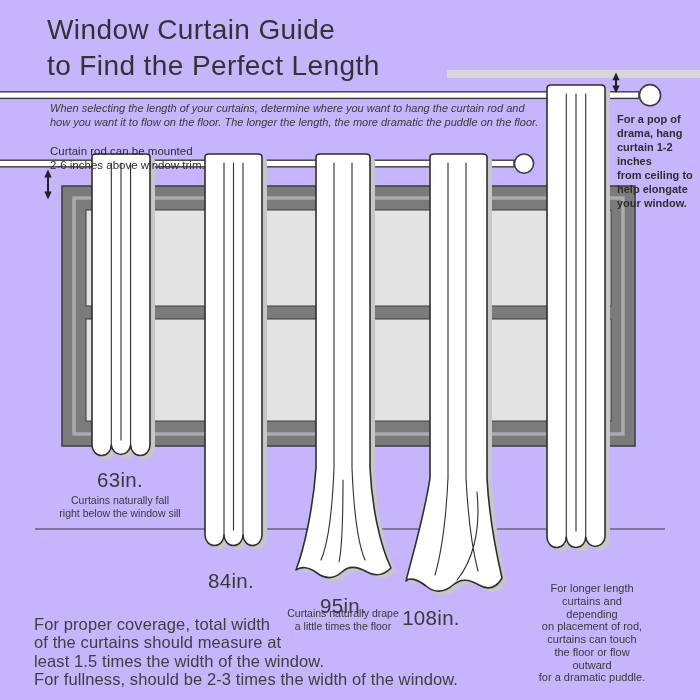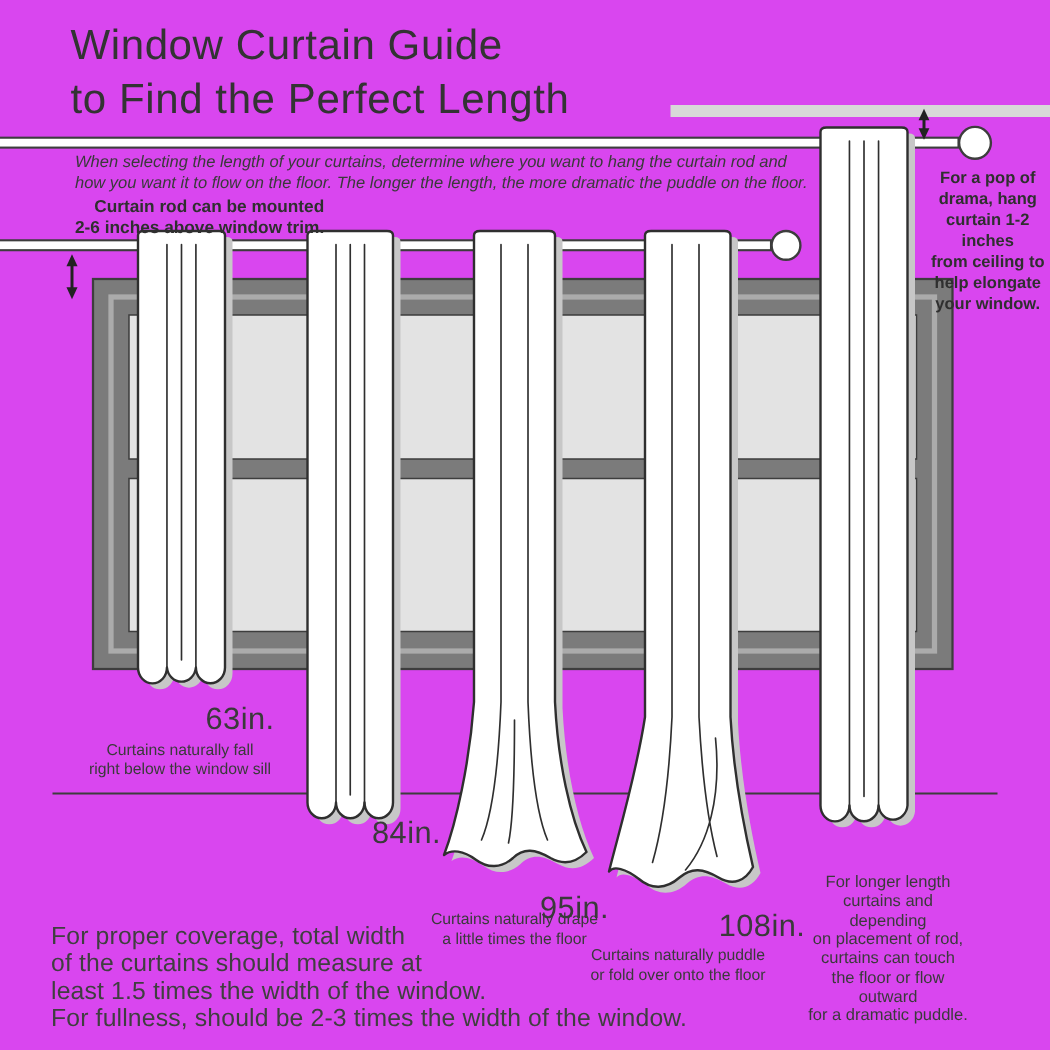--- a/index.html
+++ b/index.html
@@ -1,30 +1,30 @@
 <!DOCTYPE html>
 <html><head>
 <meta charset="utf-8">
 <style>
   html,body{margin:0;padding:0;background:#ffffff;}
   .canvas{
     position:relative;width:700px;height:700px;overflow:hidden;
     font-family:"Liberation Sans","DejaVu Sans",sans-serif;
-    color:#3a3a3a;background:#d946ef;
+    color:#3a3a3a;background:#c4b5fd;
   }
   .canvas *{box-sizing:border-box;}
   .abs{position:absolute;margin:0;white-space:pre-line;}
   .title{
     left:47px;top:12px;font-size:28px;line-height:1.28;font-weight:400;
     letter-spacing:.4px;color:#333333;
   }
   .intro{left:50px;top:101px;font-size:11px;line-height:1.28;color:#3a3a3a;font-style:italic;}
-  .rod-note{left:50px;top:131px;font-size:11.5px;line-height:1.24;font-weight:bold;color:#2f2f2f;text-align:right;}
-  .drama-note{left:617px;top:113px;font-size:11px;line-height:1.27;font-weight:bold;color:#2f2f2f;text-align:center;}
-  .len-label{transform:translateX(-50%);text-align:center;margin-left:40px;}
+  .rod-note{left:50px;top:144px;font-size:11.5px;line-height:1.24;font-weight:normal;color:#2f2f2f;}
+  .drama-note{left:617px;top:113px;font-size:11px;line-height:1.27;font-weight:bold;color:#2f2f2f;}
+  .len-label{transform:translateX(-50%);text-align:center;}
   .len-big{font-size:20.5px;line-height:1;color:#3a3a3a;letter-spacing:.3px;}
   .len-desc{transform:translateX(-50%);text-align:center;font-size:10.5px;line-height:1.2;color:#3a3a3a;}
   .len-desc.small{font-size:11px;line-height:1.16;}
   .footer-note{left:34px;top:615px;font-size:16.5px;line-height:1.12;font-weight:normal;color:#3f3f3f;letter-spacing:.1px;}
   svg.diagram{position:absolute;left:0;top:0;}
   .outline{stroke:#3d3d3d;}
   .curtain-body{fill:#ffffff;stroke:#2f2f2f;stroke-width:1.6;stroke-linejoin:round;}
   .fold{fill:none;stroke:#2f2f2f;stroke-width:1.1;stroke-linecap:round;}
   .shadow{fill:#c7c7c7;stroke:none;}
   .rod{fill:#ffffff;stroke:#3d3d3d;stroke-width:1.4;}
@@ -116,29 +116,27 @@
 drama, hang
 curtain 1-2 inches
 from ceiling to
 help elongate
 your window.</p>
 
   <div class="abs len-label len-big" style="left:120px;top:470px">63in.</div>
   <div class="abs len-desc" style="left:120px;top:494px">Curtains naturally fall
 right below the window sill</div>
 
-  <div class="abs len-label len-big" style="left:231px;top:546px">84in.</div>
+  <div class="abs len-label len-big" style="left:231px;top:571px">84in.</div>
 
   <div class="abs len-label len-big" style="left:343px;top:596px">95in.</div>
   <div class="abs len-desc" style="left:343px;top:607px">Curtains naturally drape
 a little times the floor</div>
 
-  <div class="abs len-label len-big" style="left:468px;top:608px">108in.</div>
-  <div class="abs len-desc" style="left:452px;top:631px">Curtains naturally puddle
-or fold over onto the floor</div>
+  <div class="abs len-label len-big" style="left:431px;top:608px">108in.</div>
 
   <div class="abs len-desc small" style="left:592px;top:582px">For longer length
 curtains and depending
 on placement of rod,
 curtains can touch
 the floor or flow outward
 for a dramatic puddle.</div>
 
   <p class="abs footer-note">For proper coverage, total width
 of the curtains should measure at

